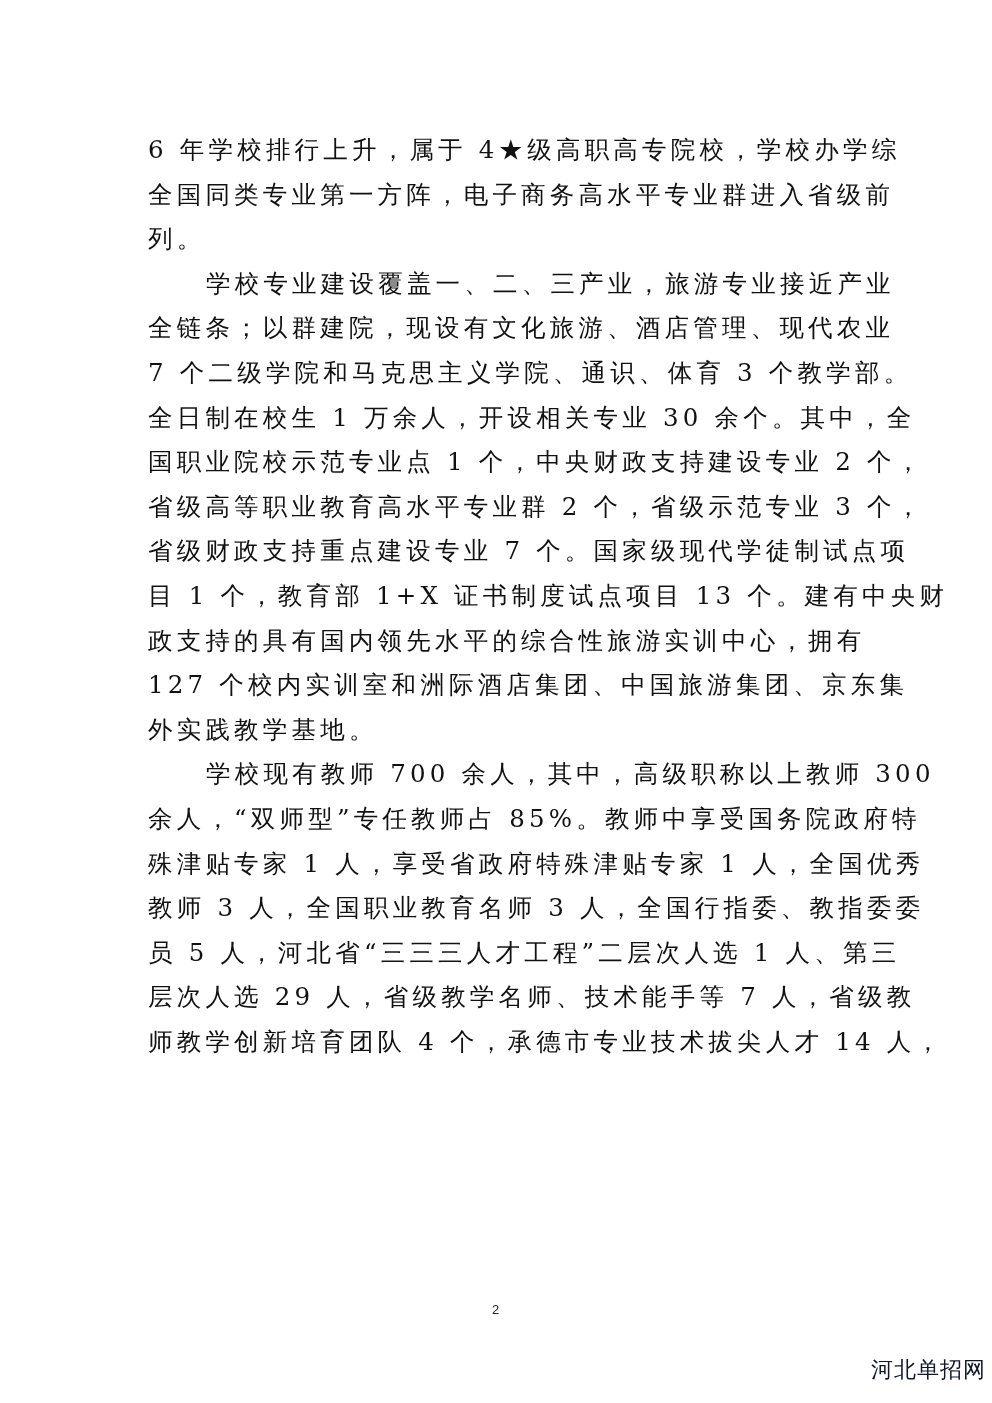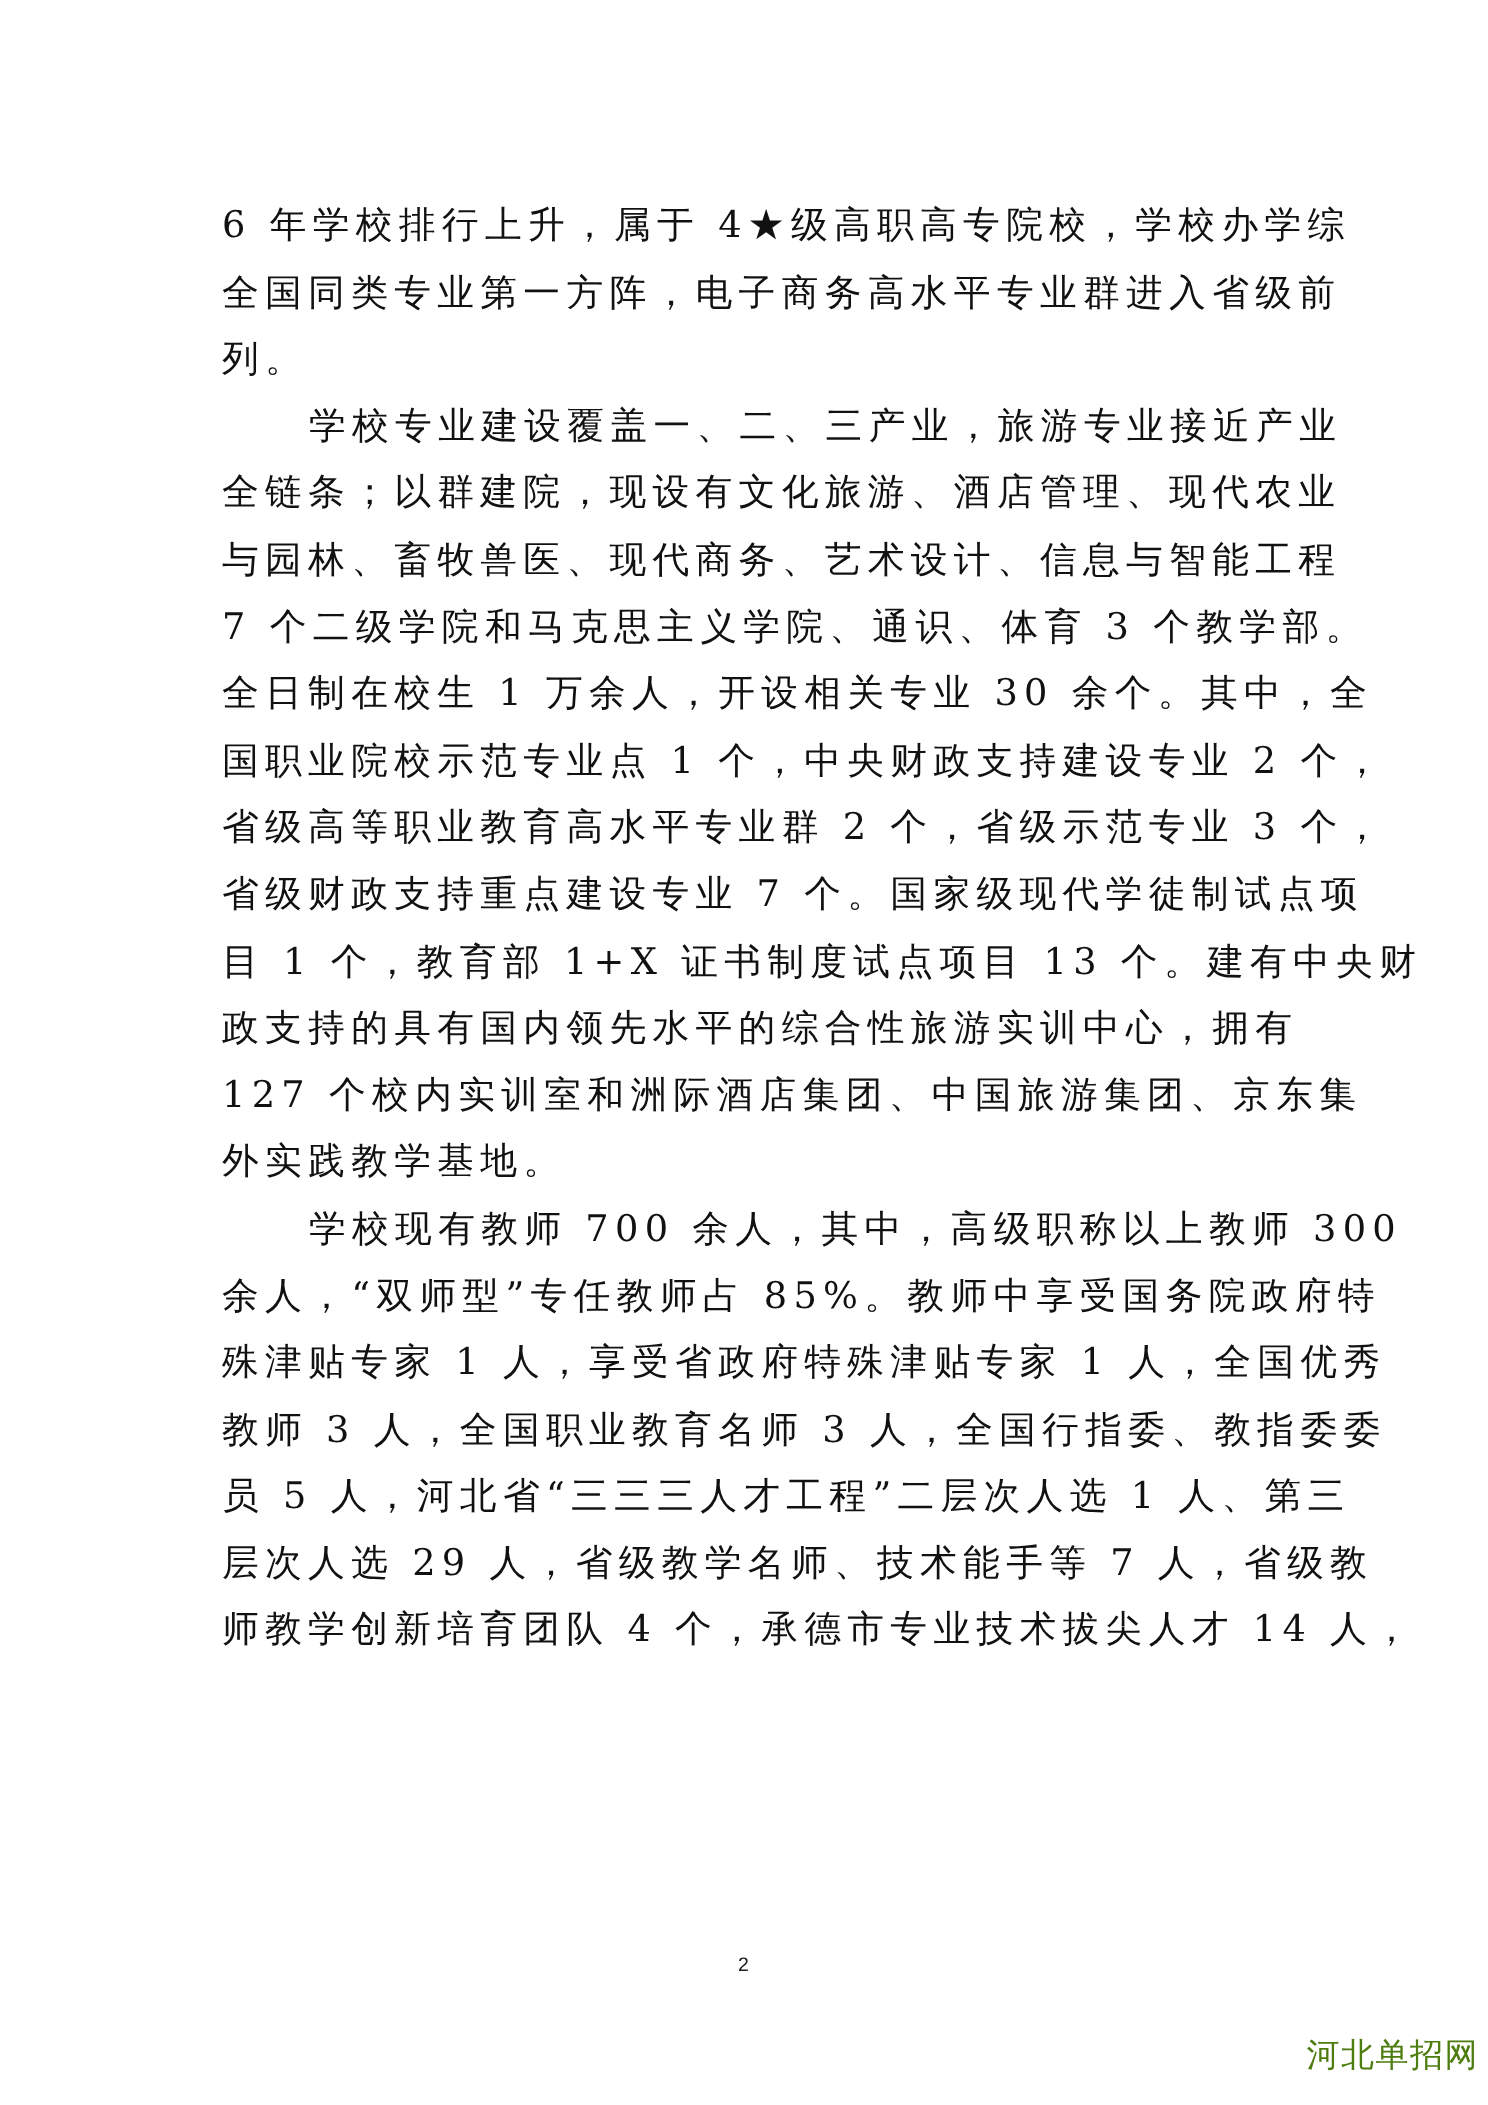--- a/index.html
+++ b/index.html
@@ -51,37 +51,36 @@
       font-family: "Liberation Sans", "DejaVu Sans", sans-serif;
       font-size: 13px;
       color: #222222;
     }
     .watermark {
       position: absolute;
       right: 6px;
       top: 1355px;
       font-family: "DejaVu Sans", "Liberation Sans", sans-serif;
       font-size: 22px;
-      color: #4d7c0f;
+      color: #0f172a;
       letter-spacing: 1px;
     }
   </style>
 </head>
 <body>
 
 <div class="page">
   <div class="body-text">
 
     <div class="line">6 年学校排行上升，属于 4★级高职高专院校，学校办学综</div>
     <div class="line">全国同类专业第一方阵，电子商务高水平专业群进入省级前</div>
     <div class="line last">列。</div>
 
     <div class="line indent">学校专业建设覆盖一、二、三产业，旅游专业接近产业</div>
     <div class="line">全链条；以群建院，现设有文化旅游、酒店管理、现代农业</div>
-    <div class="line">与园林、畜牧兽医、现代商务、艺术设计、信息与智能工程</div>
     <div class="line">7 个二级学院和马克思主义学院、通识、体育 3 个教学部。</div>
     <div class="line">全日制在校生 1 万余人，开设相关专业 30 余个。其中，全</div>
     <div class="line">国职业院校示范专业点 1 个，中央财政支持建设专业 2 个，</div>
     <div class="line">省级高等职业教育高水平专业群 2 个，省级示范专业 3 个，</div>
     <div class="line">省级财政支持重点建设专业 7 个。国家级现代学徒制试点项</div>
     <div class="line">目 1 个，教育部 1+X 证书制度试点项目 13 个。建有中央财</div>
     <div class="line">政支持的具有国内领先水平的综合性旅游实训中心，拥有</div>
     <div class="line">127 个校内实训室和洲际酒店集团、中国旅游集团、京东集</div>
     <div class="line last">外实践教学基地。</div>
 

